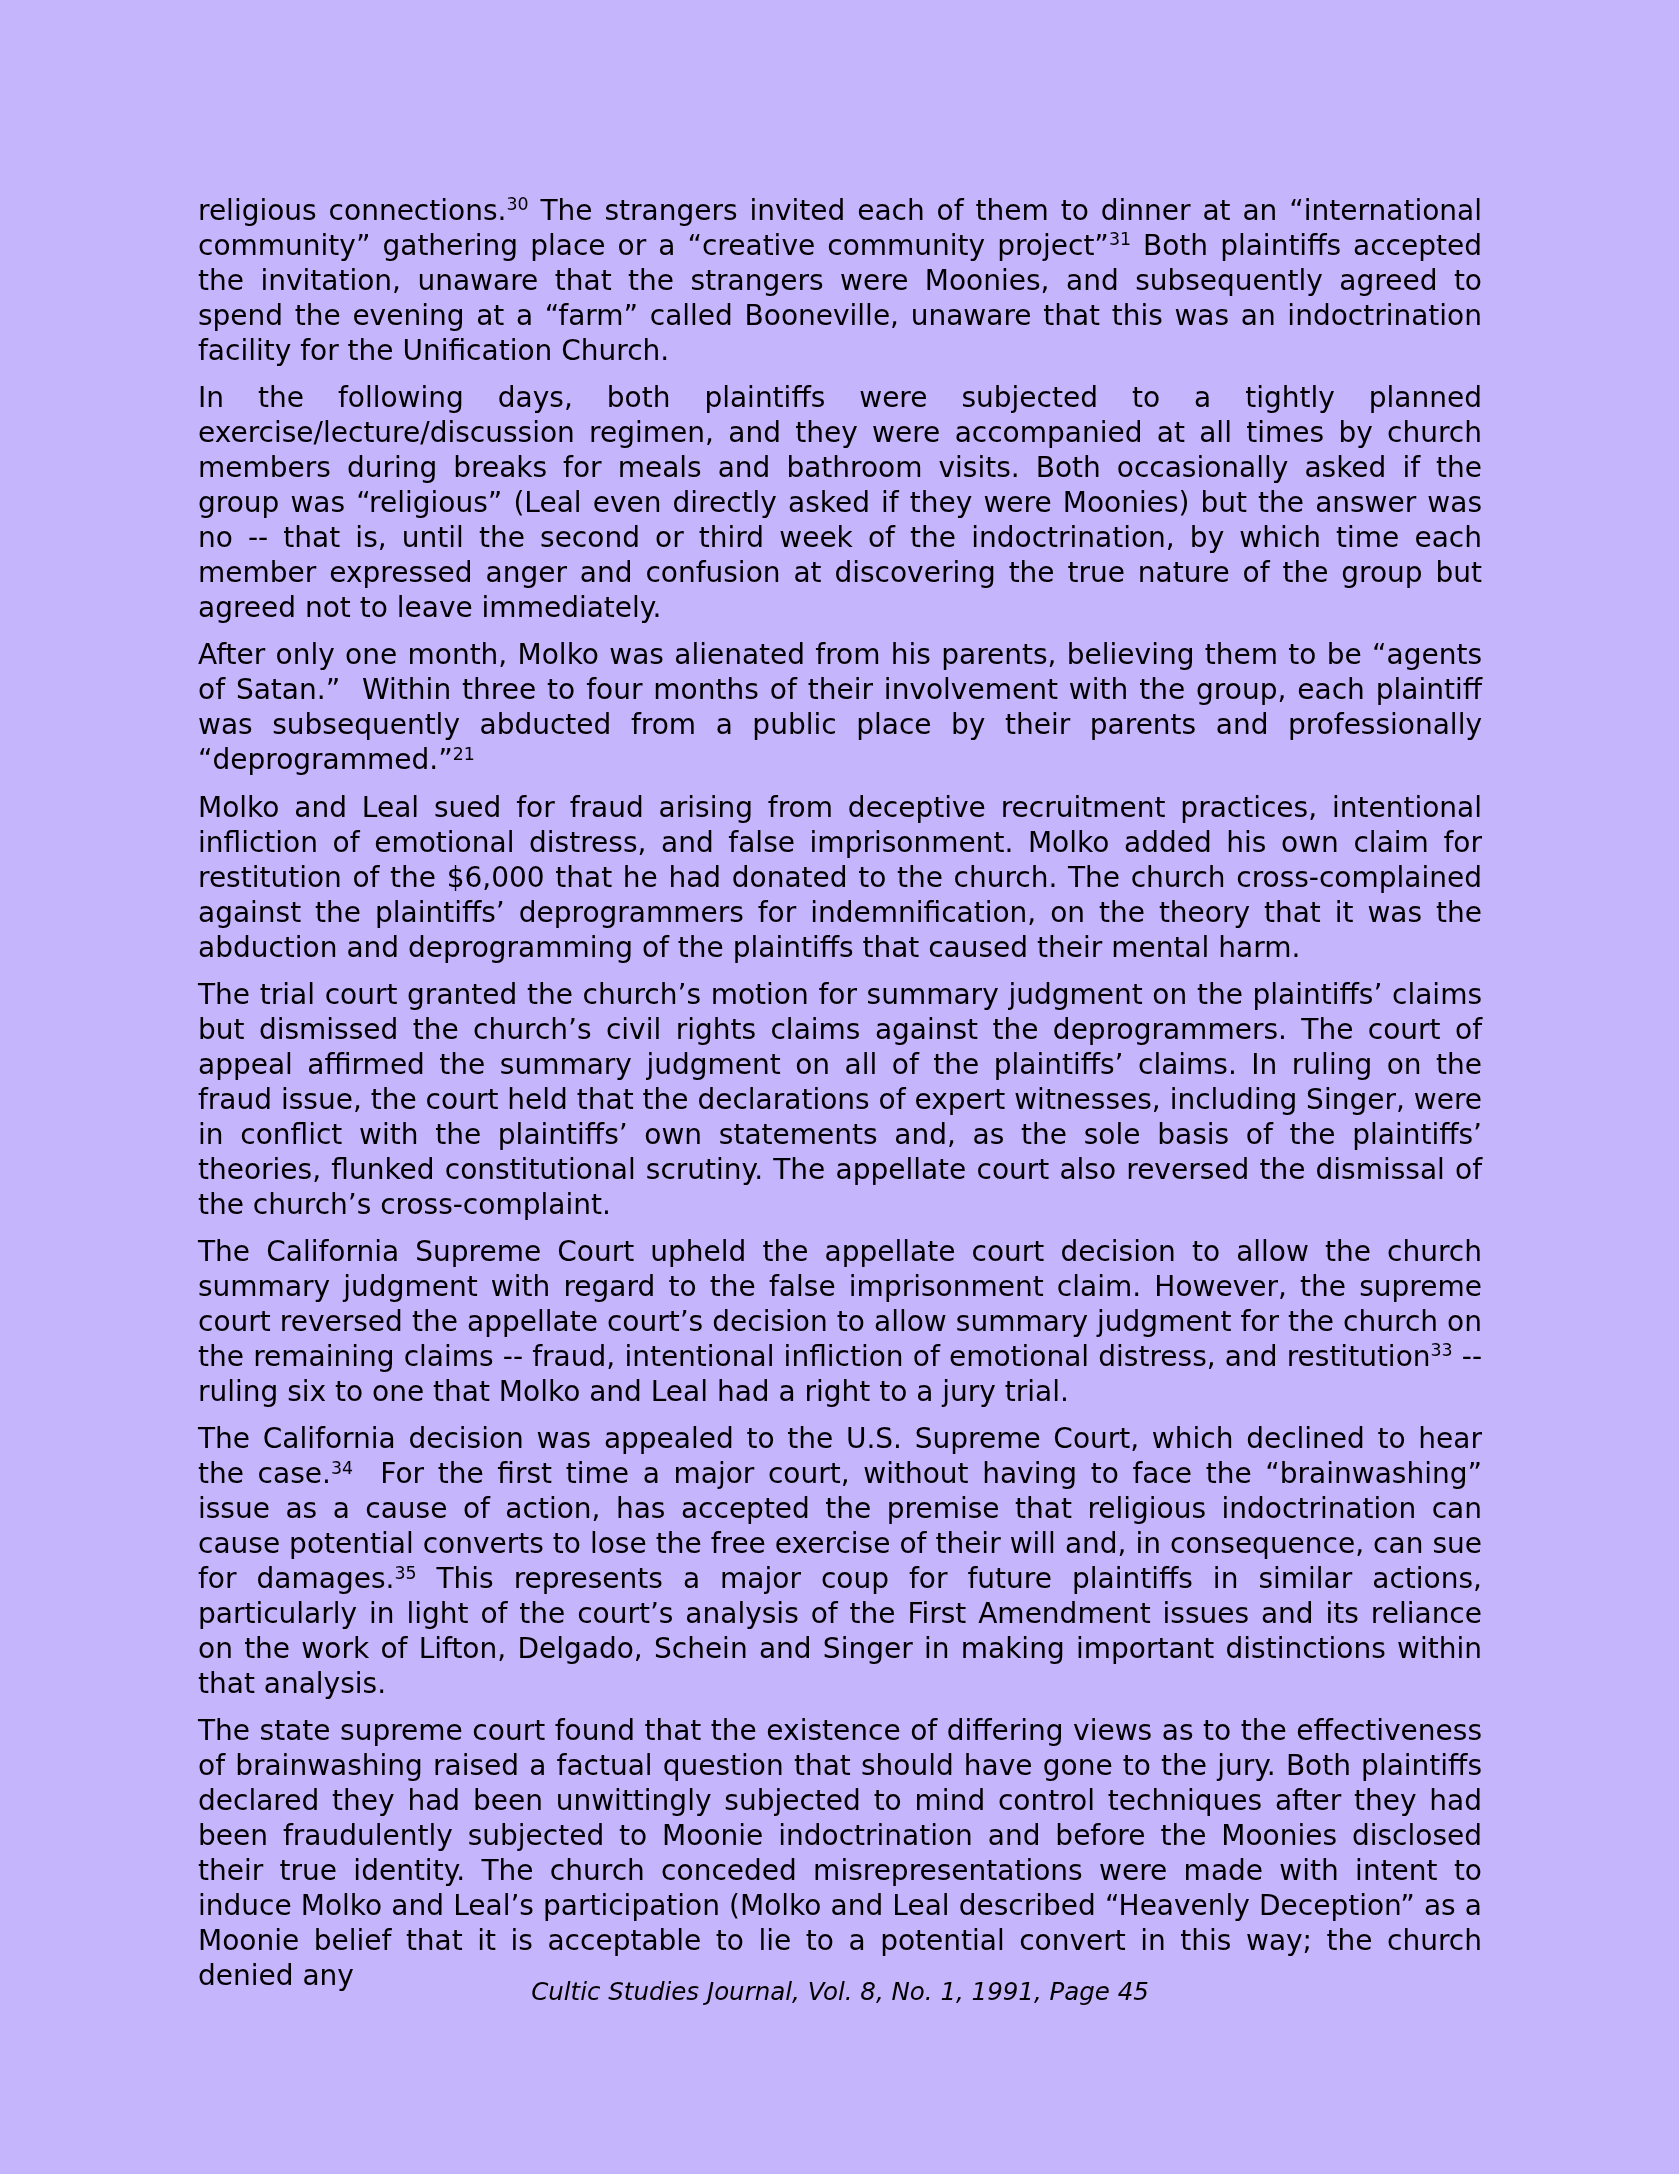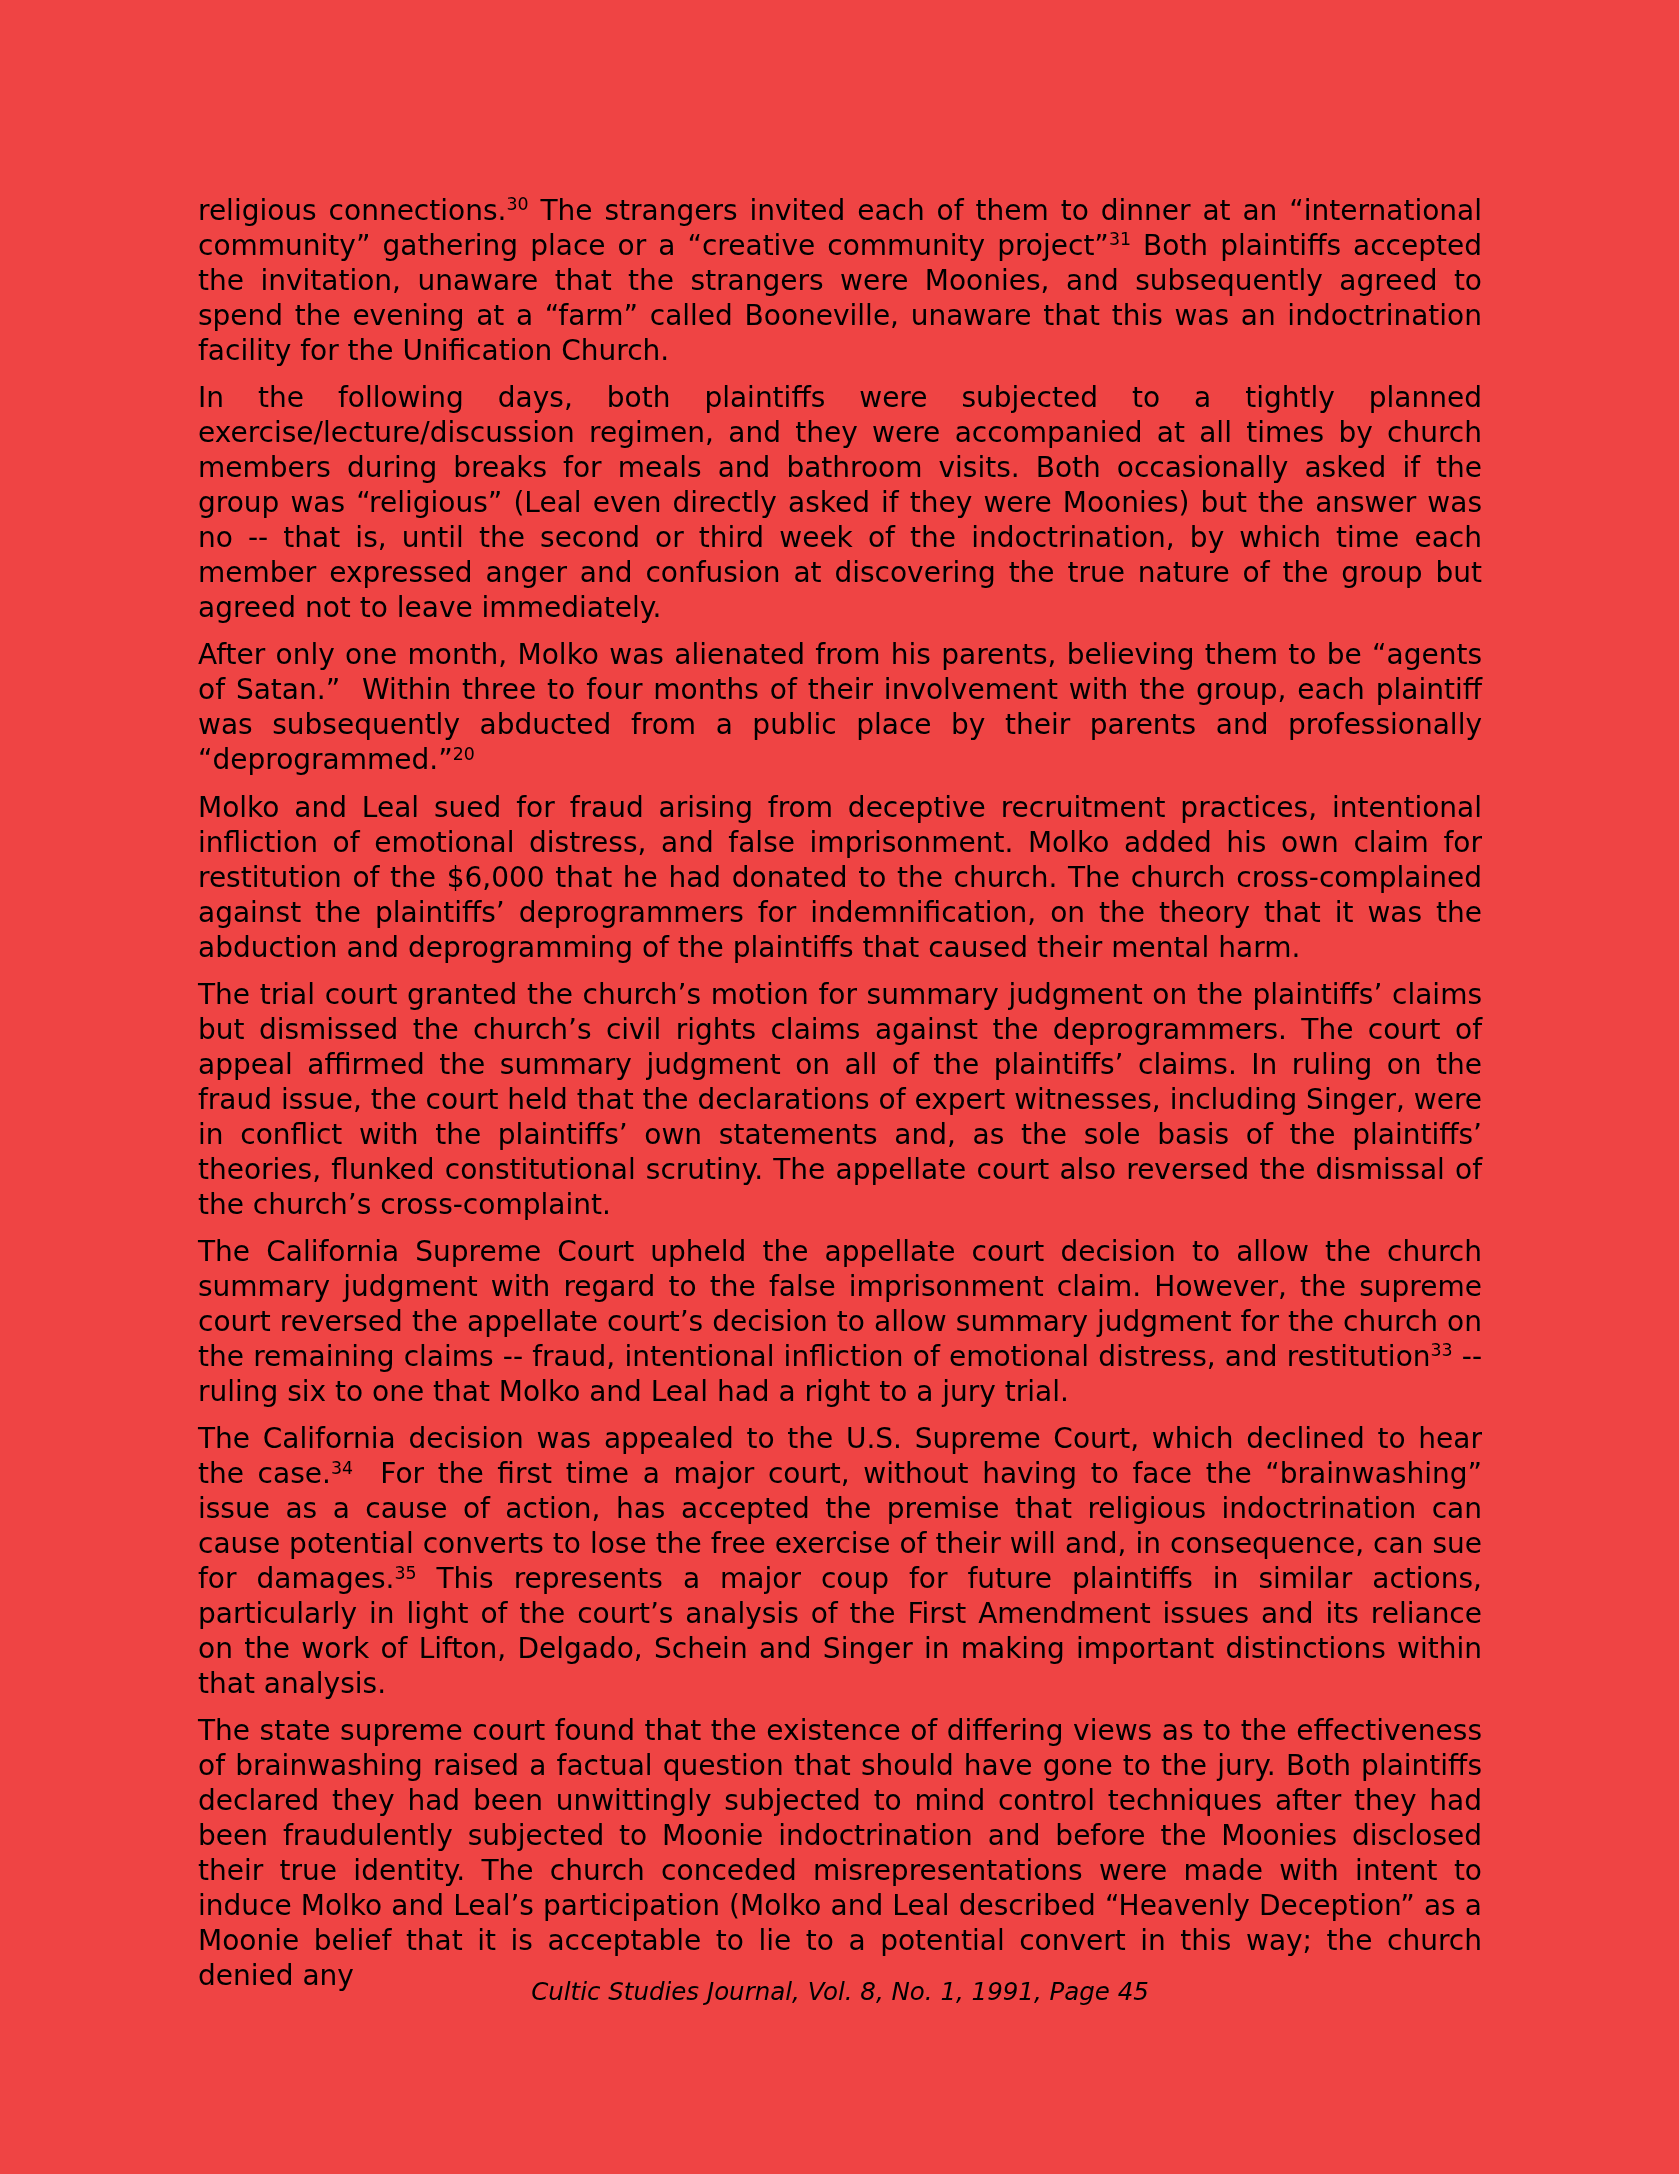--- a/index.html
+++ b/index.html
@@ -4,21 +4,21 @@
 <style>
   html, body {
     margin: 0;
     padding: 0;
     background: #ffffff;
   }
   .page {
     position: relative;
     width: 1680px;
     height: 2174px;
-    background: #ef4444;
+    background: #c4b5fd;
     color: #000000;
     font-family: "DejaVu Sans", "Liberation Sans", sans-serif;
     overflow: hidden;
   }
   .content {
     position: absolute;
     left: 198px;
     top: 193px;
     width: 1284px;
   }
@@ -54,21 +54,21 @@
     color: #000000;
   }
 </style>
 </head>
 <body>
 
 <div class="page">
   <div class="content">
     <p>religious connections.<sup>30</sup> The strangers invited each of them to dinner at an “international community” gathering place or a “creative community project”<sup>31</sup> Both plaintiffs accepted the invitation, unaware that the strangers were Moonies, and subsequently agreed to spend the evening at a “farm” called Booneville, unaware that this was an indoctrination facility for the Unification Church.</p>
     <p>In the following days, both plaintiffs were subjected to a tightly planned exercise/lecture/discussion regimen, and they were accompanied at all times by church members during breaks for meals and bathroom visits. Both occasionally asked if the group was “religious” (Leal even directly asked if they were Moonies) but the answer was no -- that is, until the second or third week of the indoctrination, by which time each member expressed anger and confusion at discovering the true nature of the group but agreed not to leave immediately.</p>
-    <p>After only one month, Molko was alienated from his parents, believing them to be “agents of Satan.”  Within three to four months of their involvement with the group, each plaintiff was subsequently abducted from a public place by their parents and professionally “deprogrammed.”<sup>20</sup></p>
+    <p>After only one month, Molko was alienated from his parents, believing them to be “agents of Satan.”  Within three to four months of their involvement with the group, each plaintiff was subsequently abducted from a public place by their parents and professionally “deprogrammed.”<sup>21</sup></p>
     <p>Molko and Leal sued for fraud arising from deceptive recruitment practices, intentional infliction of emotional distress, and false imprisonment. Molko added his own claim for restitution of the $6,000 that he had donated to the church. The church cross-complained against the plaintiffs’ deprogrammers for indemnification, on the theory that it was the abduction and deprogramming of the plaintiffs that caused their mental harm.</p>
     <p>The trial court granted the church’s motion for summary judgment on the plaintiffs’ claims but dismissed the church’s civil rights claims against the deprogrammers. The court of appeal affirmed the summary judgment on all of the plaintiffs’ claims. In ruling on the fraud issue, the court held that the declarations of expert witnesses, including Singer, were in conflict with the plaintiffs’ own statements and, as the sole basis of the plaintiffs’ theories, flunked constitutional scrutiny. The appellate court also reversed the dismissal of the church’s cross-complaint.</p>
     <p>The California Supreme Court upheld the appellate court decision to allow the church summary judgment with regard to the false imprisonment claim. However, the supreme court reversed the appellate court’s decision to allow summary judgment for the church on the remaining claims -- fraud, intentional infliction of emotional distress, and restitution<sup>33</sup> -- ruling six to one that Molko and Leal had a right to a jury trial.</p>
     <p>The California decision was appealed to the U.S. Supreme Court, which declined to hear the case.<sup>34</sup>  For the first time a major court, without having to face the “brainwashing” issue as a cause of action, has accepted the premise that religious indoctrination can cause potential converts to lose the free exercise of their will and, in consequence, can sue for damages.<sup>35</sup> This represents a major coup for future plaintiffs in similar actions, particularly in light of the court’s analysis of the First Amendment issues and its reliance on the work of Lifton, Delgado, Schein and Singer in making important distinctions within that analysis.</p>
     <p>The state supreme court found that the existence of differing views as to the effectiveness of brainwashing raised a factual question that should have gone to the jury. Both plaintiffs declared they had been unwittingly subjected to mind control techniques after they had been fraudulently subjected to Moonie indoctrination and before the Moonies disclosed their true identity. The church conceded misrepresentations were made with intent to induce Molko and Leal’s participation (Molko and Leal described “Heavenly Deception” as a Moonie belief that it is acceptable to lie to a potential convert in this way; the church denied any</p>
   </div>
   <div class="footer">Cultic Studies Journal, Vol. 8, No. 1, 1991, Page 45</div>
 </div>
 
 

